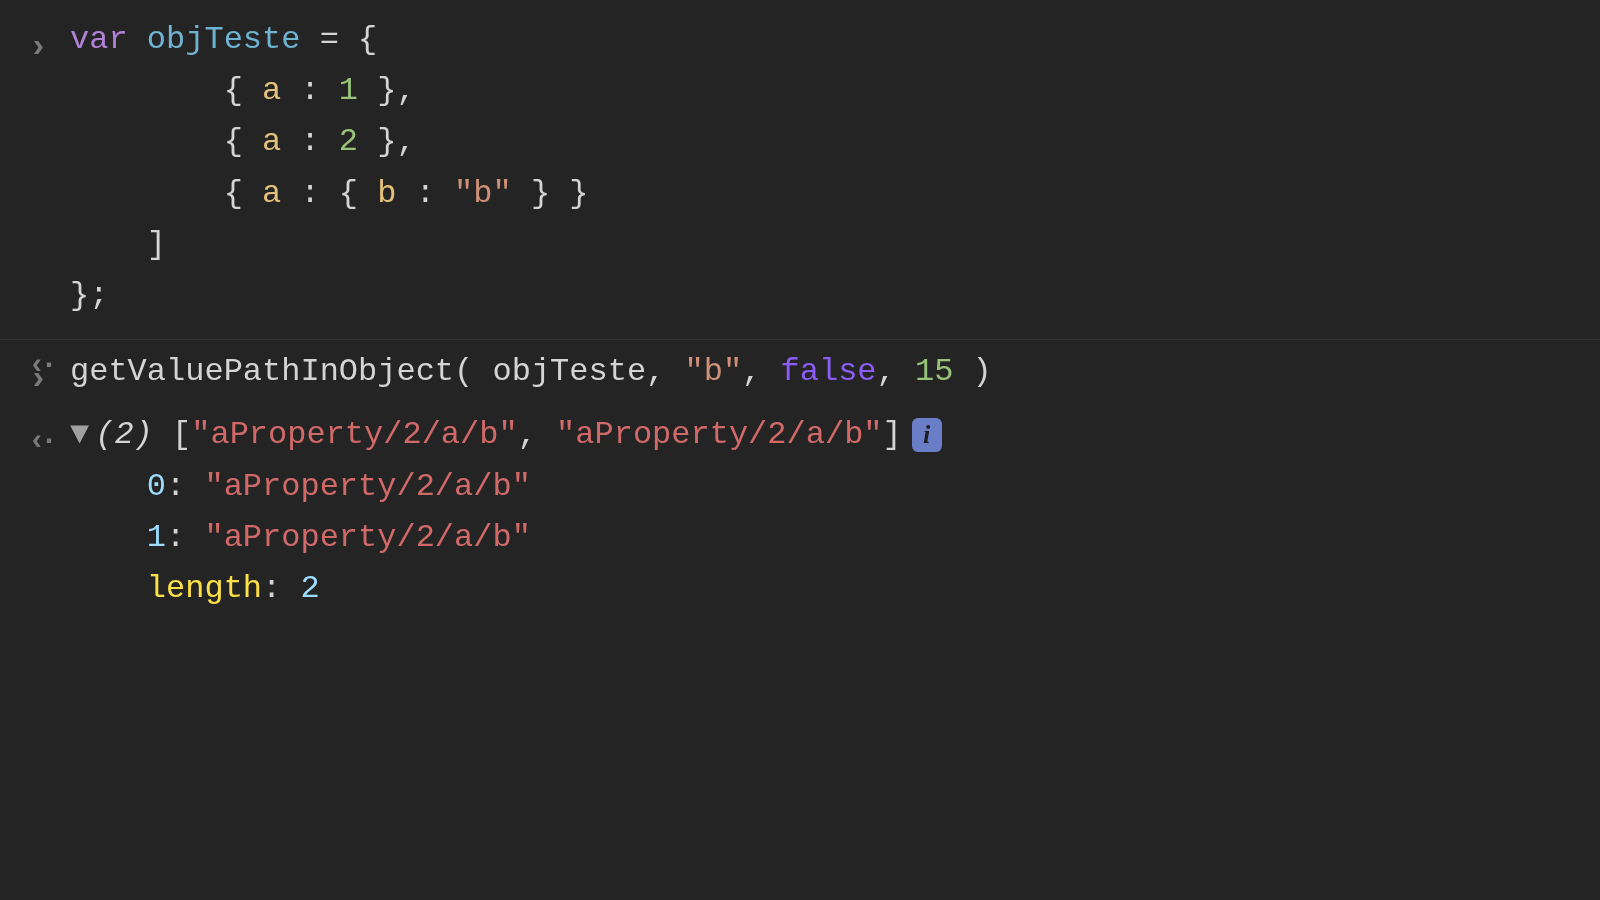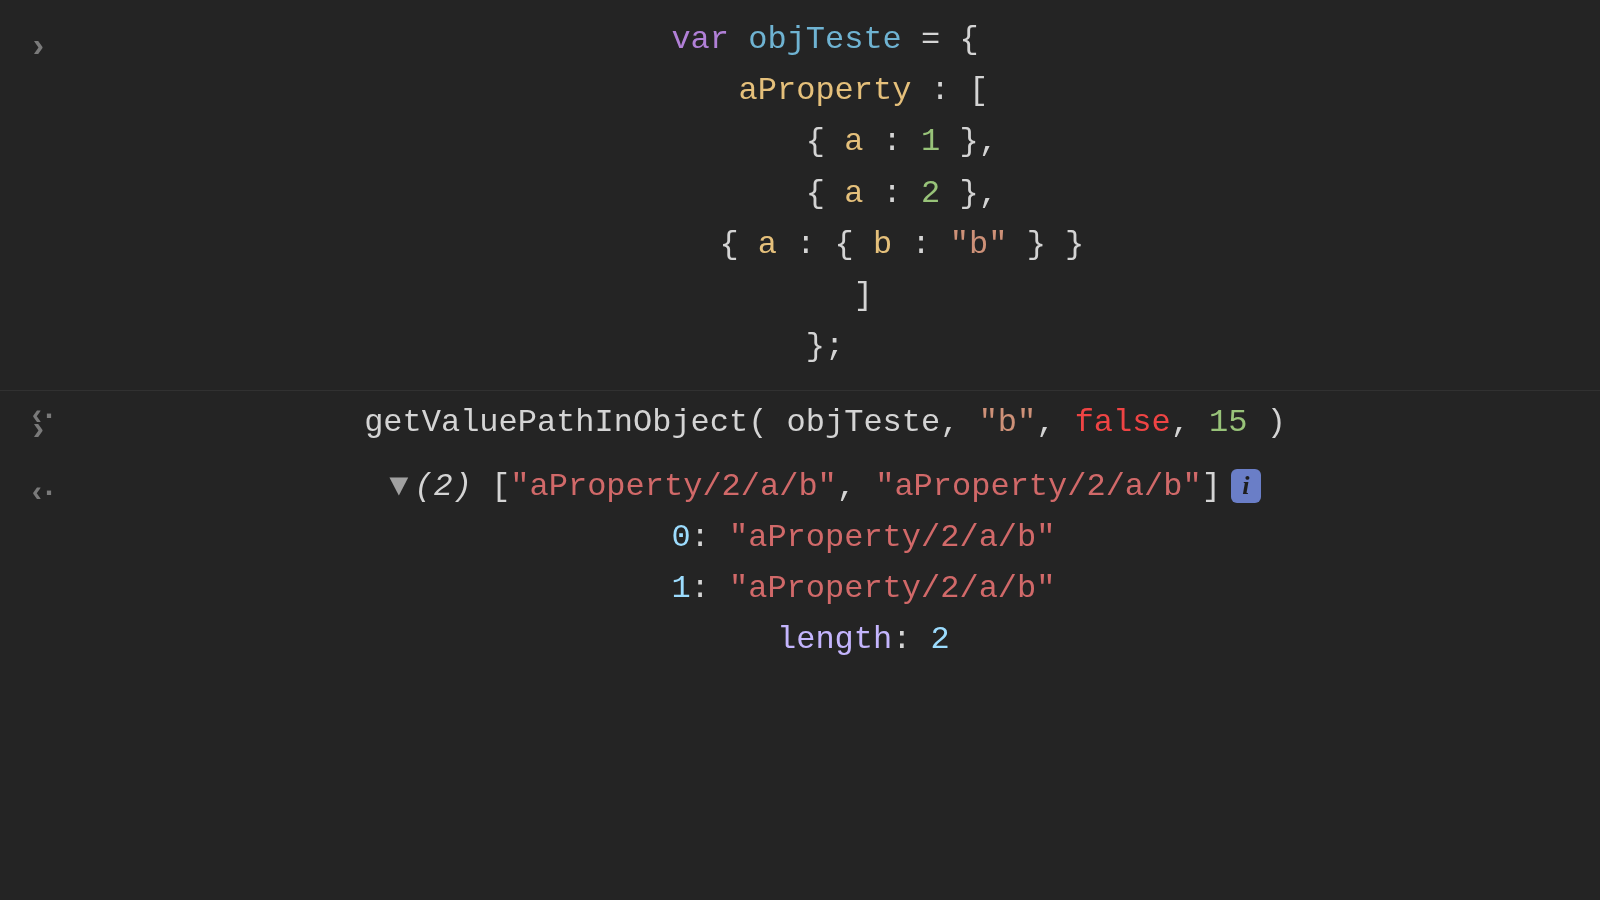--- a/index.html
+++ b/index.html
@@ -11,21 +11,20 @@
       line-height: 1.6;
       width: 1600px;
       height: 900px;
       overflow: hidden;
       padding: 8px 0;
     }
     .entry {
       padding: 6px 20px 6px 70px;
       position: relative;
       border-bottom: 1px solid rgba(128,128,128,0.15);
-      text-align: center;
     }
     .entry.no-border { border-bottom: none; }
     .prompt-icon {
       position: absolute;
       left: 28px;
       top: 12px;
       color: #7a7a7a;
     }
     .prompt-icon.input::before {
       content: "›";
@@ -37,26 +36,26 @@
       font-weight: bold;
       font-size: 30px;
       letter-spacing: -6px;
     }
     .keyword { color: #b180d7; }
     .varname { color: #6fb3d2; }
     .propkey { color: #e5c07b; }
     .number  { color: #98c379; }
     .string  { color: #ce9178; }
     .string2 { color: #d16969; }
-    .boolean { color: #ef4444; }
+    .boolean { color: #8b5cf6; }
     .punct   { color: #d4d4d4; }
     .dimmed  { color: #7a7a7a; }
     .funcname{ color: #d4d4d4; }
     .arrkey  { color: #9cdcfe; }
-    .proto   { color: #c4b5fd; }
+    .proto   { color: #fde047; }
     .pfx     { color: #d4d4d4; font-style: italic; }
     .info-badge {
       display: inline-flex;
       align-items: center;
       justify-content: center;
       background: #6a7ec7;
       color: #1e1e1e;
       border-radius: 6px;
       width: 30px;
       height: 34px;
@@ -76,21 +75,20 @@
     .code-line { white-space: pre; }
   </style>
 </head>
 <body>
 
 <div class="entry no-border">
   <span class="prompt-icon input"></span>
 
   <div class="code-line"><span class="keyword">var</span><span class="punct"> </span><span class="varname">objTeste</span><span class="punct"> = {</span></div>
 
-  <div class="code-line">    <span class="propkey">aProperty</span><span class="punct"> : [</span></div>
 
   <div class="code-line">        <span class="punct">{ </span><span class="propkey">a</span><span class="punct"> : </span><span class="number">1</span><span class="punct"> },</span></div>
 
   <div class="code-line">        <span class="punct">{ </span><span class="propkey">a</span><span class="punct"> : </span><span class="number">2</span><span class="punct"> },</span></div>
 
   <div class="code-line">        <span class="punct">{ </span><span class="propkey">a</span><span class="punct"> : </span><span class="punct">{ </span><span class="propkey">b</span><span class="punct"> : </span><span class="string">"b"</span><span class="punct"> } }</span></div>
 
   <div class="code-line">    <span class="punct">]</span></div>
 
   <div class="code-line"><span class="punct">};</span></div>

